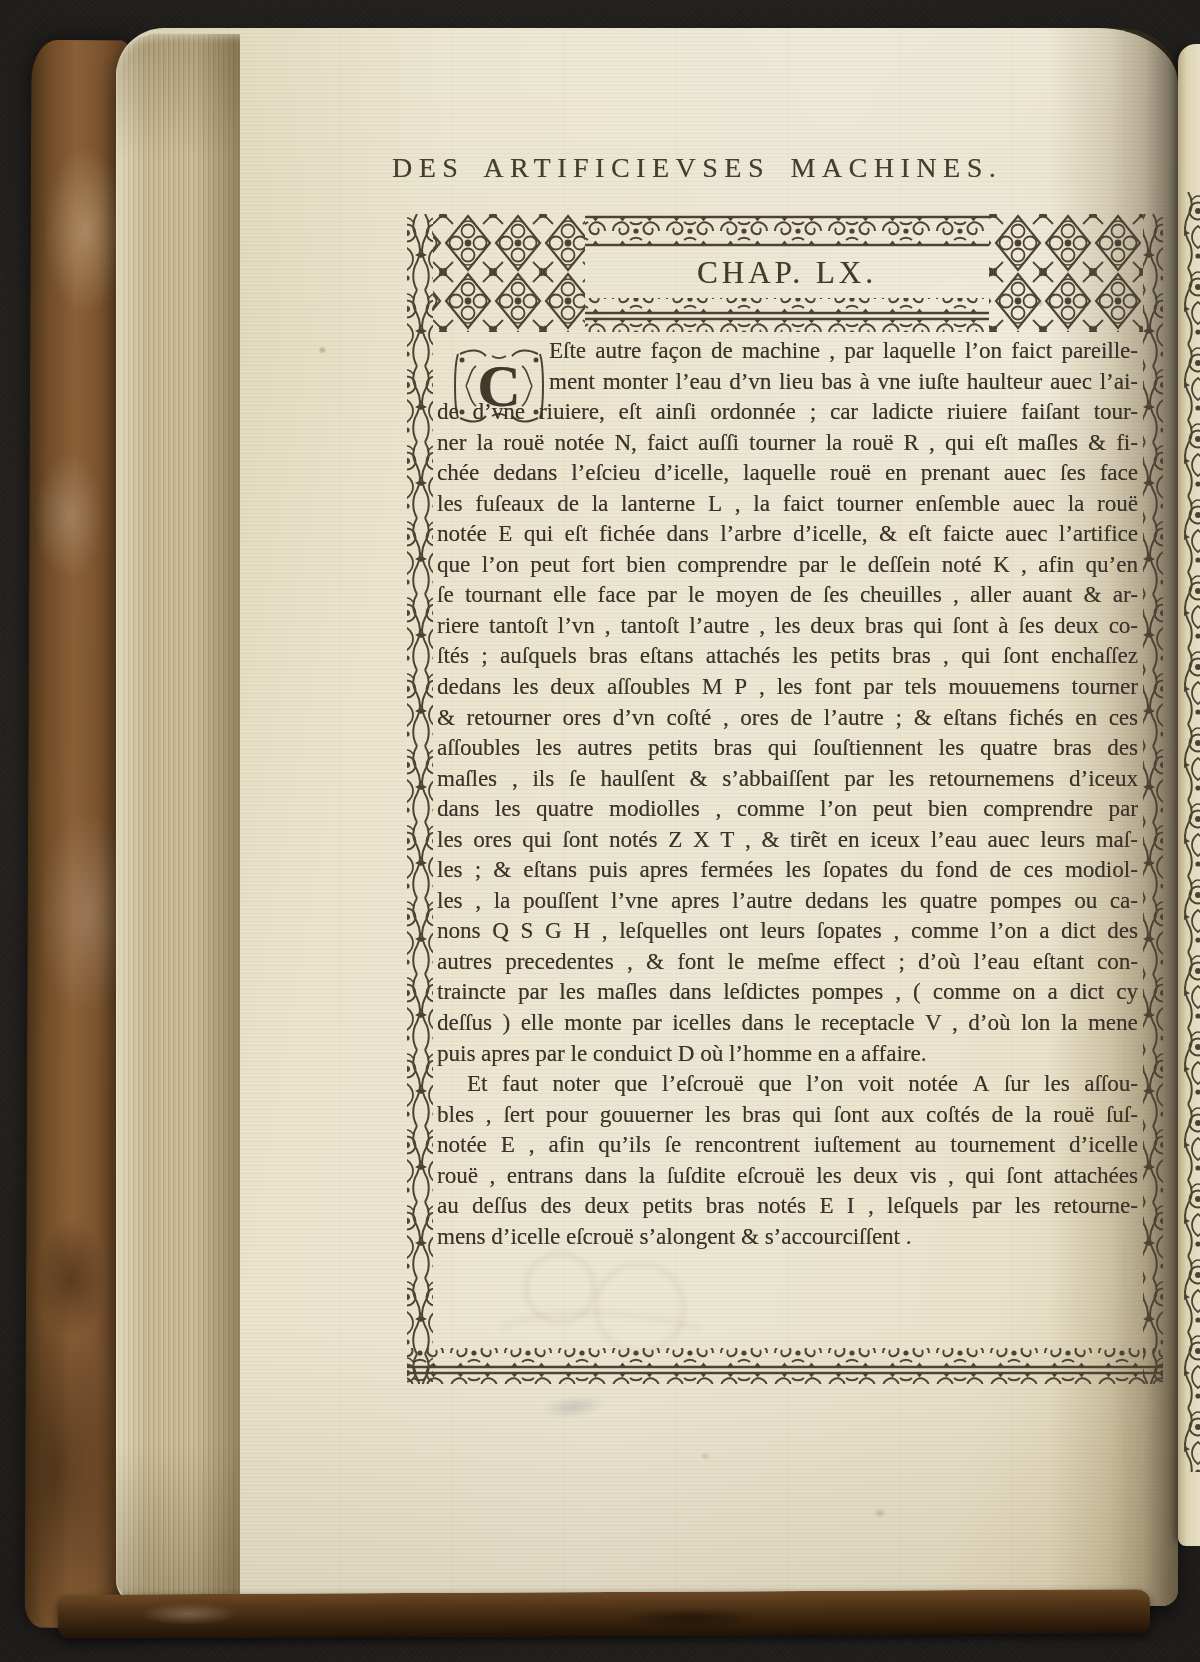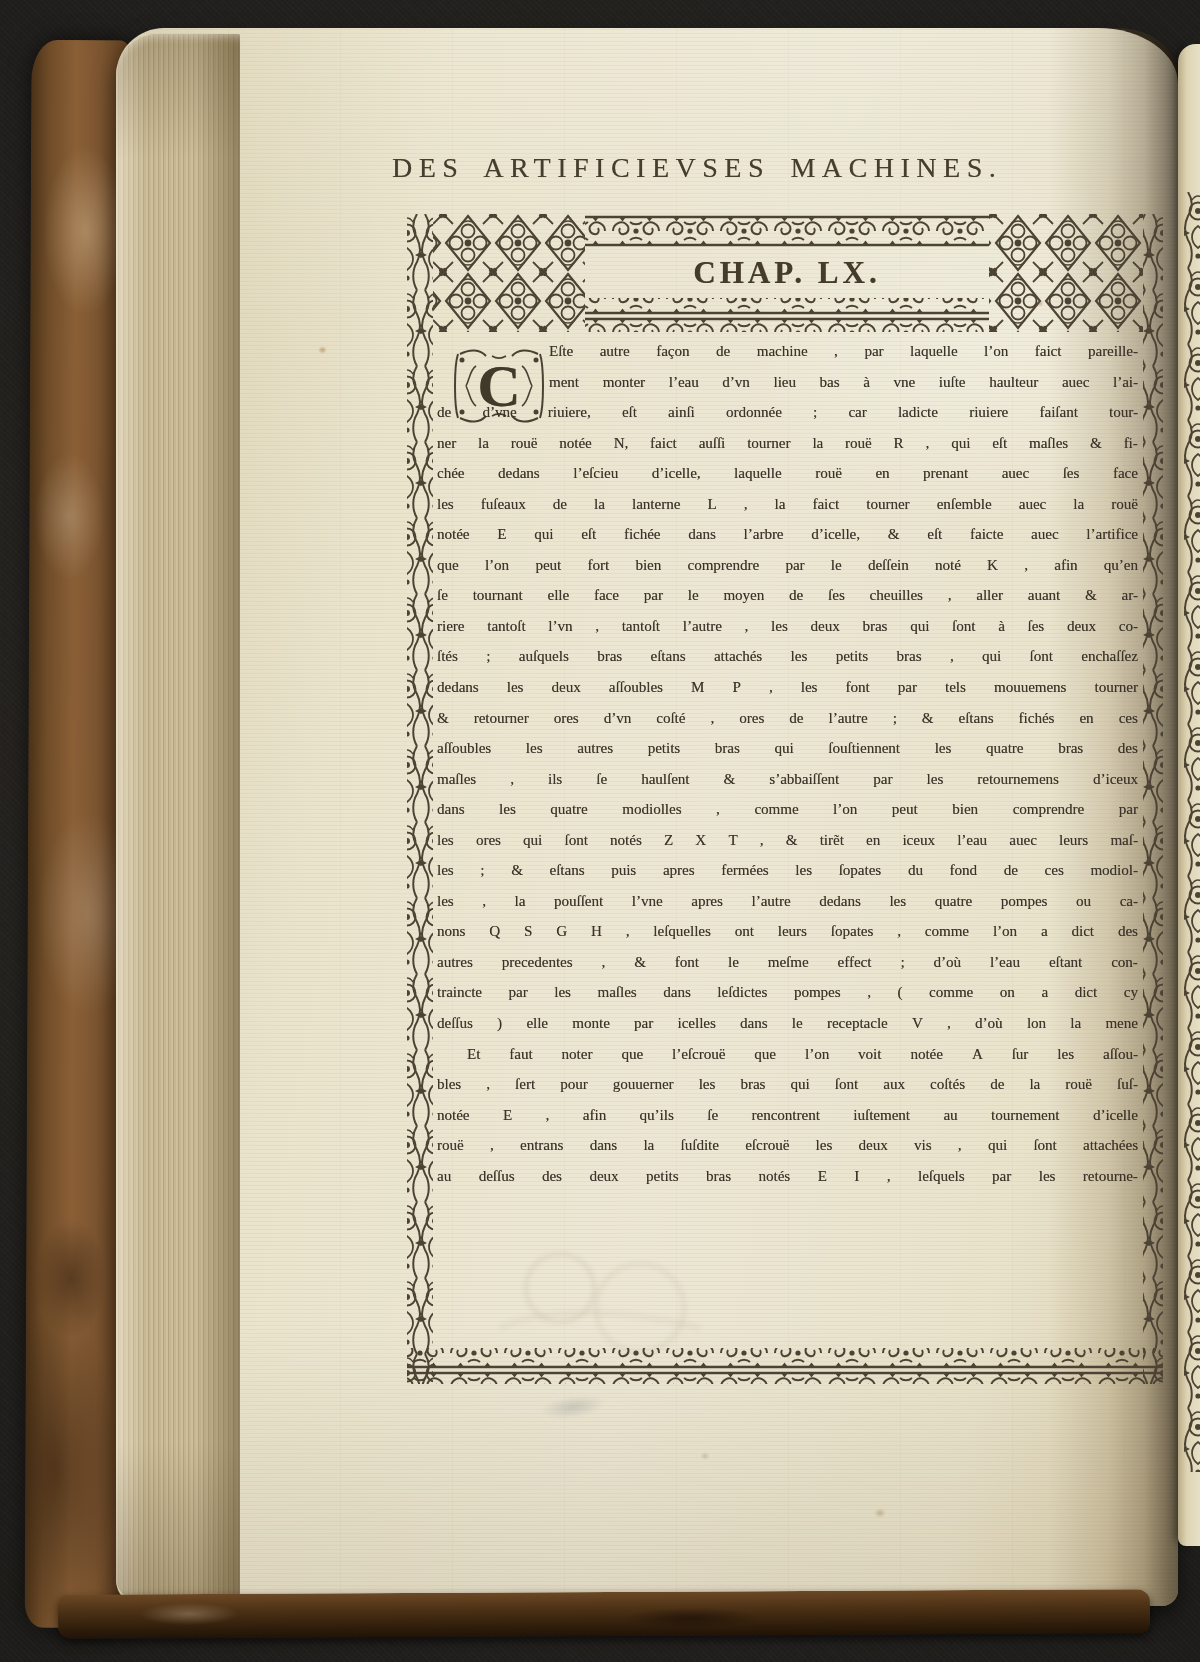--- a/index.html
+++ b/index.html
@@ -90,26 +90,25 @@
     color:#453d2d;text-shadow:.3px .3px 0 rgba(69,61,45,.5);
   }
   
   .frame-svg{position:absolute;left:393px;top:214px;width:776px;height:1174px;}
   
   .chap-heading{
     position:absolute;left:585px;top:246px;width:404px;height:54px;
     display:flex;align-items:center;justify-content:center;
     font-size:31px;letter-spacing:4px;color:#443b2b;
     text-shadow:.3px .3px 0 rgba(68,59,43,.5);
-    font-weight:bold;
   }
   
   .textblock{
     position:absolute;left:437px;top:336px;width:701px;
-    font-size:15px;color:#3b3329;
+    font-size:23px;color:#3b3329;
     text-shadow:.25px .25px 0 rgba(59,51,41,.55);
   }
   .line{display:flex;justify-content:space-between;height:30.55px;line-height:30.55px;white-space:nowrap;}
   .line span{display:inline-block;}
   .line.para-end{display:block;justify-content:flex-start;}
   .line.l1,.line.l2{padding-left:112px;}
   .line.indent{padding-left:30px;}
   
   .dropcap{
     position:absolute;left:452px;top:348px;width:94px;height:76px;
@@ -577,20 +576,21 @@
       <span>dans</span>
       <span>le</span>
       <span>receptacle</span>
       <span>V</span>
       <span>,</span>
       <span>d’où</span>
       <span>lon</span>
       <span>la</span>
       <span>mene</span>
     </div>
+  <div class="line para-end">puis apres par le conduict D où l’homme en a affaire.</div>
   <div class="line indent">
       <span>Et</span>
       <span>faut</span>
       <span>noter</span>
       <span>que</span>
       <span>l’eſcrouë</span>
       <span>que</span>
       <span>l’on</span>
       <span>voit</span>
       <span>notée</span>
@@ -654,20 +654,21 @@
       <span>bras</span>
       <span>notés</span>
       <span>E</span>
       <span>I</span>
       <span>,</span>
       <span>leſquels</span>
       <span>par</span>
       <span>les</span>
       <span>retourne-</span>
     </div>
+  <div class="line para-end">mens d’icelle eſcrouë s’alongent &amp; s’accourciſſent .</div>
 </div>
 
 <svg class="ghost" viewBox="0 0 300 120">
   <circle cx="90" cy="50" r="34" fill="none" stroke="rgba(115,100,65,.16)" stroke-width="5"></circle>
   <circle cx="170" cy="70" r="44" fill="none" stroke="rgba(115,100,65,.12)" stroke-width="6"></circle>
   <path d="M30 90c40-20 120-20 200 0" fill="none" stroke="rgba(115,100,65,.10)" stroke-width="7"></path>
 </svg>
 
 <div class="smudge"></div>
 <div class="fox f1"></div>

